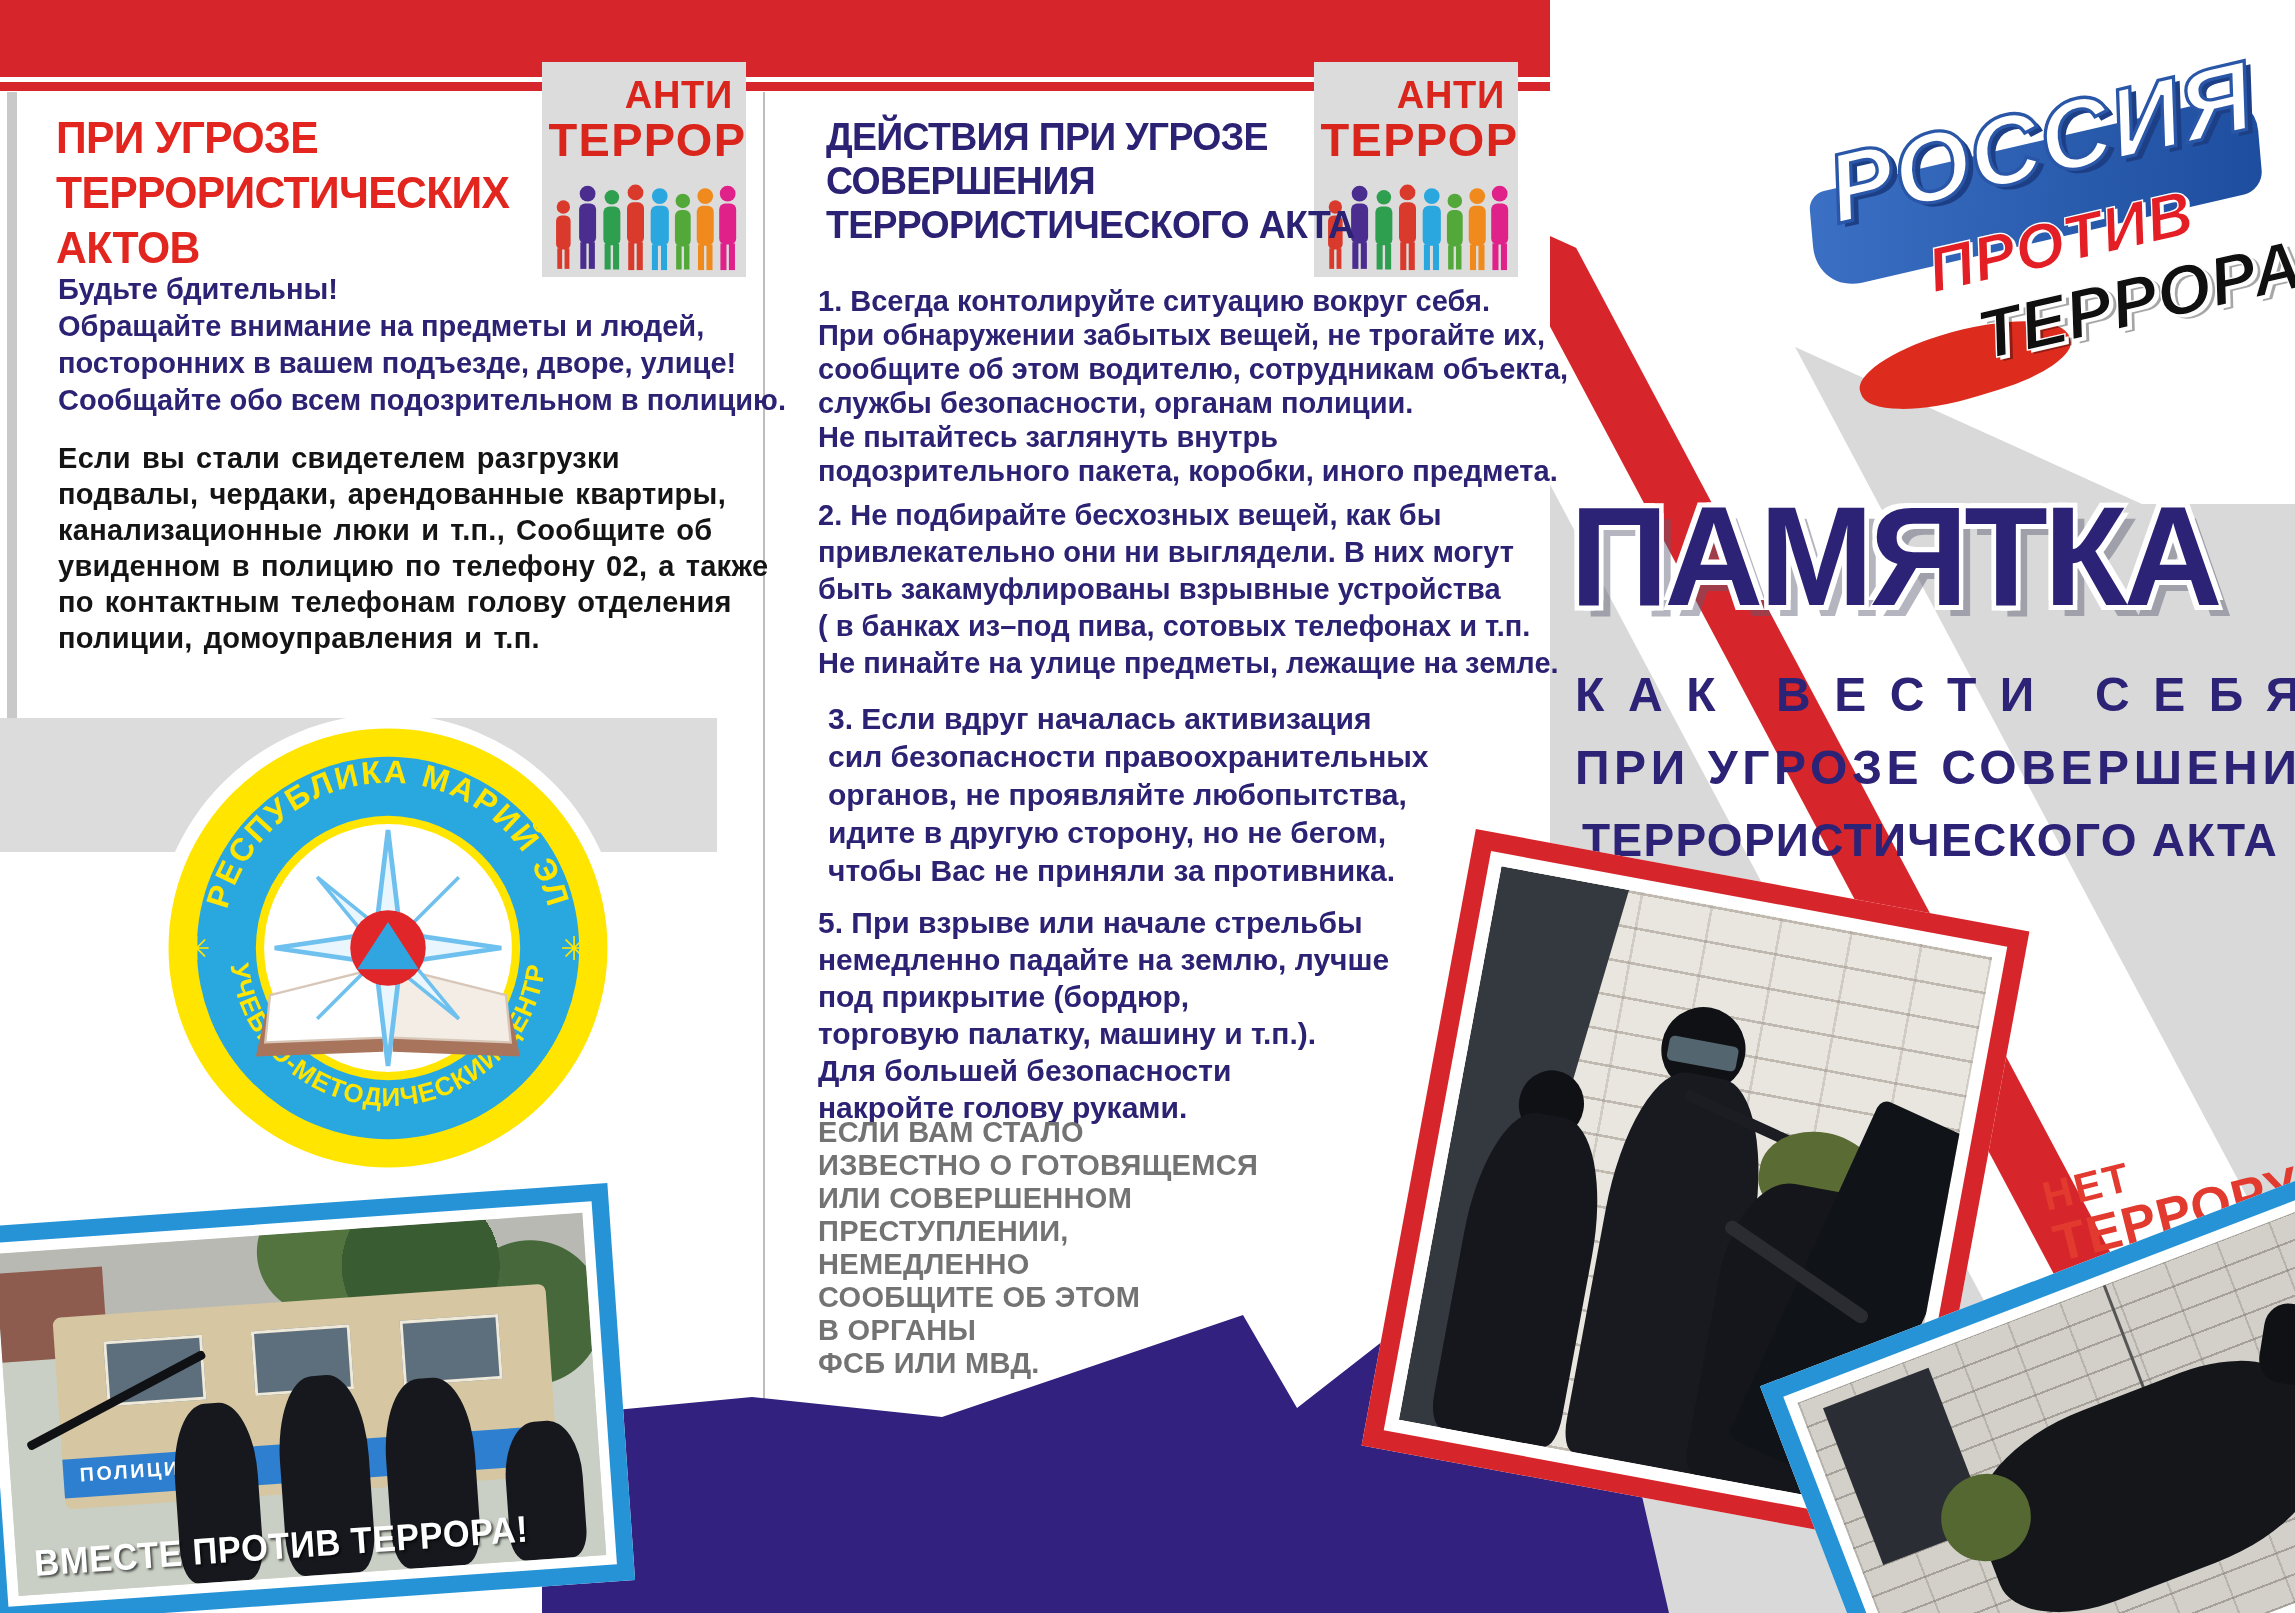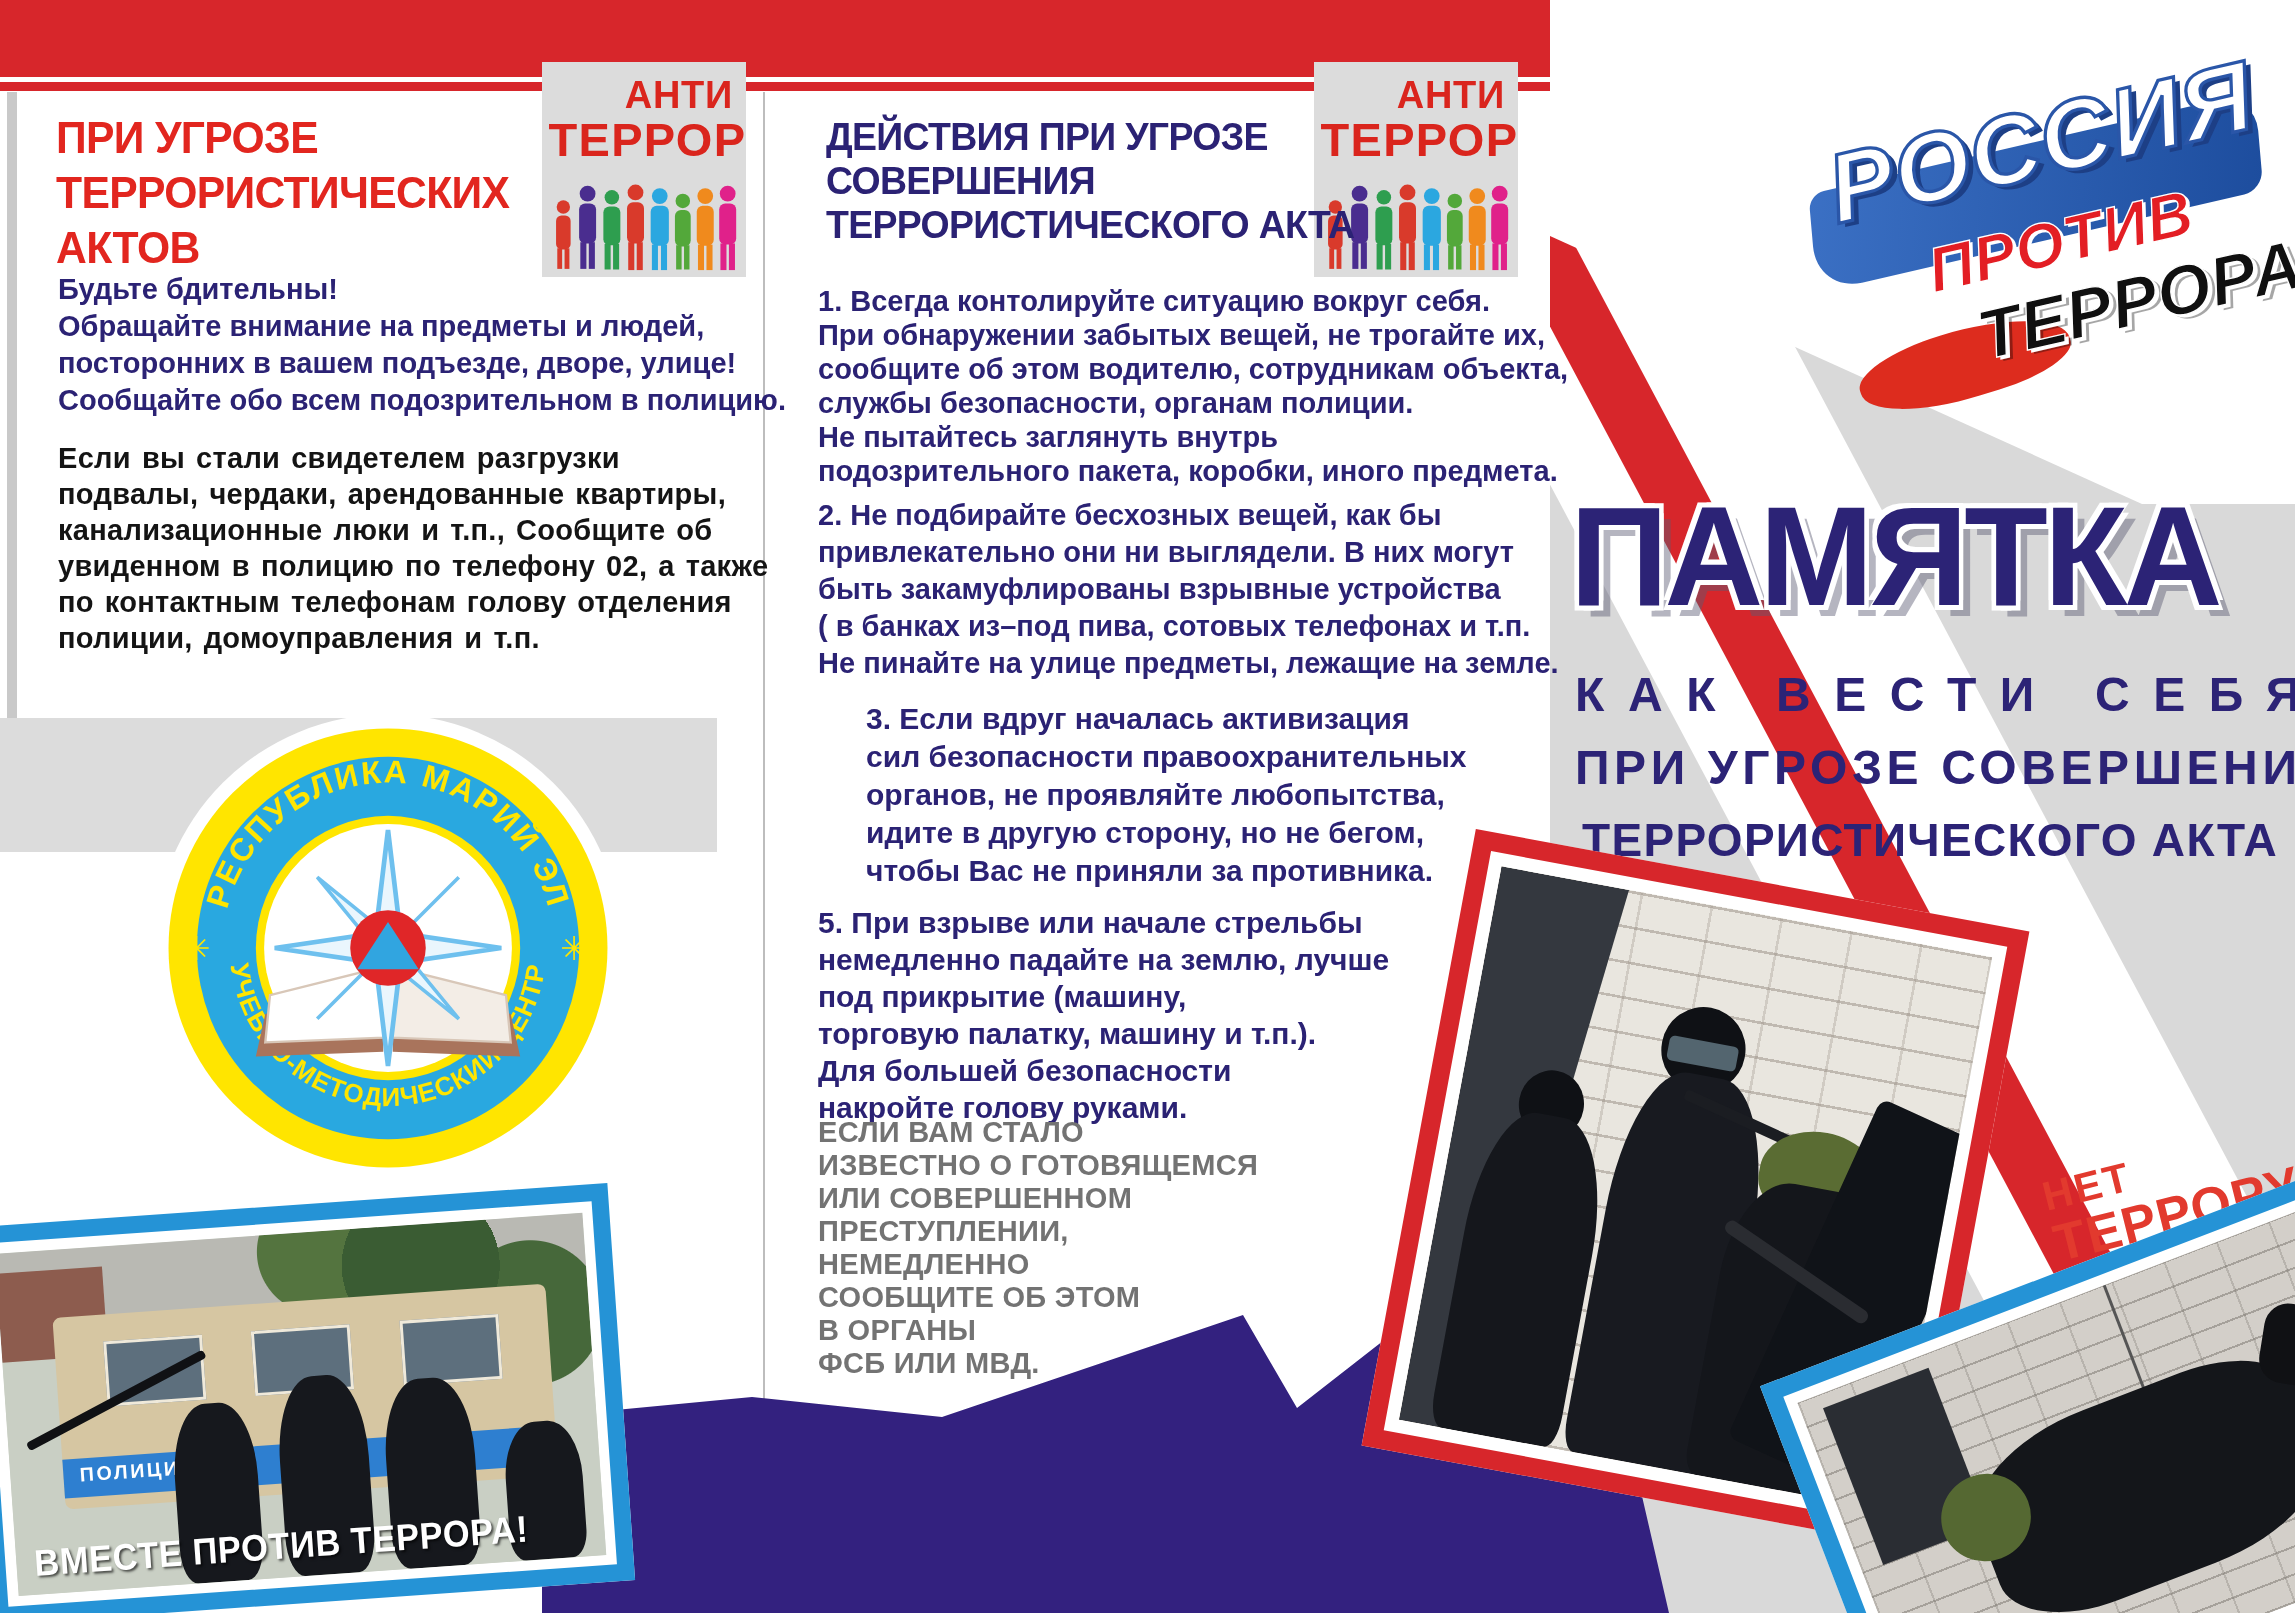--- a/index.html
+++ b/index.html
@@ -38,21 +38,21 @@
   
   .navy { left:0; top:0; width:2295px; height:1613px; background:#33217f; z-index:30;
           clip-path:polygon(542px 1417px,752px 1397px,942px 1417px,1243px 1315px,1297px 1408px,1447px 1291px,1611px 1362px,1669px 1613px,542px 1613px); }
 
   
   .mp-title { left:826px; top:115px; z-index:10; transform:scaleX(.96); transform-origin:left top; }
   .mp-title .ln { font-size:39px; line-height:44px; font-weight:bold; color:#2b2274; letter-spacing:-0.7px; }
   .mp-item .ln { font-weight:bold; color:#2b2274; }
   .mp-item1 { left:818px; top:275px; z-index:10;margin-top:9px; } .mp-item1 .ln { font-size:29px; line-height:34px; }
   .mp-item2 { left:818px; top:497px; z-index:10; } .mp-item2 .ln { font-size:29px; line-height:37px; }
-  .mp-item3 { left:866px; top:700px; z-index:10; } .mp-item3 .ln { font-size:30px; line-height:38px; }
+  .mp-item3 { left:828px; top:700px; z-index:10; } .mp-item3 .ln { font-size:30px; line-height:38px; }
   .mp-item5 { left:818px; top:904px; z-index:10; } .mp-item5 .ln { font-size:30px; line-height:37px; }
   .mp-warning { left:818px; top:1116px; z-index:10; }
   .mp-warning .ln { font-size:29px; line-height:33px; font-weight:bold; color:#737373; letter-spacing:0.3px; }
 
   
   .right-panel { left:1550px; top:0; width:745px; height:1613px; background:#d9d9d9; overflow:hidden; z-index:1; }
   .rp-white-band { position:absolute; left:146px; top:21px; width:281px; height:1406px; background:#ffffff; transform:rotate(-28deg); }
   .rp-red-stripe { position:absolute; left:222px; top:105px; width:60px; height:1263px; background:#d7262b; transform:rotate(-28deg); }
   .rp-white-top { position:absolute; left:0; top:0; width:745px; height:510px; background:#ffffff;
                   clip-path:polygon(0 0,745px 0,745px 504px,592px 504px,0 236px); }
@@ -342,21 +342,21 @@
   <div class="ln">3. Если вдруг началась активизация</div>
   <div class="ln">сил безопасности правоохранительных</div>
   <div class="ln">органов, не проявляйте любопытства,</div>
   <div class="ln">идите в другую сторону, но не бегом,</div>
   <div class="ln">чтобы Вас не приняли за противника.</div>
 </div>
 
 <div class="abs mp-item mp-item5">
   <div class="ln">5. При взрыве или начале стрельбы</div>
   <div class="ln">немедленно падайте на землю, лучше</div>
-  <div class="ln">под прикрытие (машину,</div>
+  <div class="ln">под прикрытие (бордюр,</div>
   <div class="ln">торговую палатку, машину и т.п.).</div>
   <div class="ln">Для большей безопасности</div>
   <div class="ln">накройте голову руками.</div>
 </div>
 
 <div class="abs mp-warning">
   <div class="ln">ЕСЛИ ВАМ СТАЛО</div>
   <div class="ln">ИЗВЕСТНО О ГОТОВЯЩЕМСЯ</div>
   <div class="ln">ИЛИ СОВЕРШЕННОМ</div>
   <div class="ln">ПРЕСТУПЛЕНИИ,</div>

